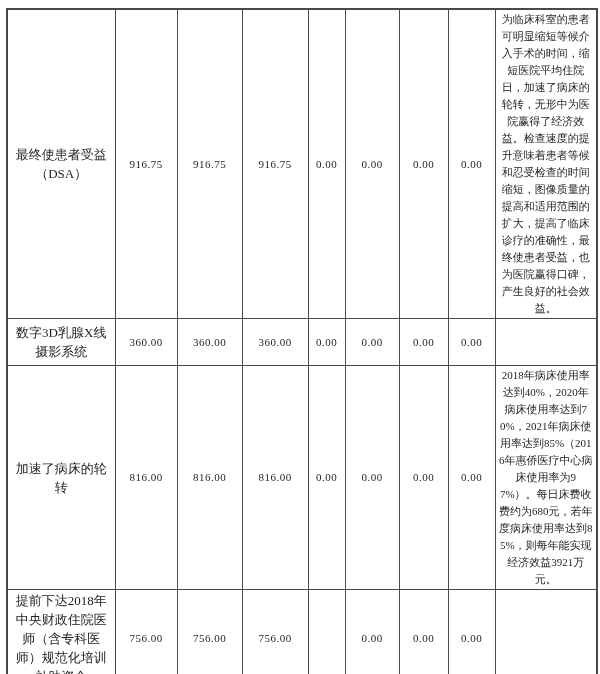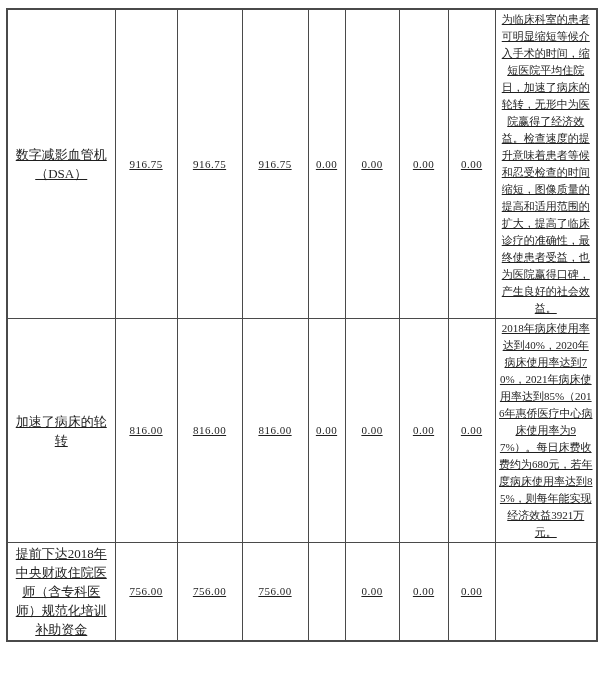--- a/index.html
+++ b/index.html
@@ -24,21 +24,20 @@
     table-layout: fixed;
     width: 588px;
     border: 2px solid #4a4a4a;
   }
   table.budget td {
     border: 1px solid #4a4a4a;
     padding: 1px 2px;
     text-align: center;
     vertical-align: middle;
     overflow: hidden;
-    text-decoration: underline;
   }
   td.item {
     font-size: 13px;
     line-height: 19px;
   }
   td.num {
     font-size: 11px;
     line-height: 15px;
     letter-spacing: 0.5px;
     word-break: break-all;
@@ -71,31 +70,42 @@
       <col style="width:66px">
       <col style="width:37px">
       <col style="width:54px">
       <col style="width:49px">
       <col style="width:47px">
       <col style="width:102px">
     </colgroup>
 
     <tbody>
         <tr class="r1">
-      <td class="item">数字减影血管机（DSA）</td>
+      <td class="item">最终使患者受益（DSA）</td>
       <td class="num">916.75</td>
       <td class="num">916.75</td>
       <td class="num">916.75</td>
       <td class="num">0.00</td>
       <td class="num">0.00</td>
       <td class="num">0.00</td>
       <td class="num">0.00</td>
       <td class="note note-justify">为临床科室的患者可明显缩短等候介入手术的时间，缩短医院平均住院日，加速了病床的轮转，无形中为医院赢得了经济效益。检查速度的提升意味着患者等候和忍受检查的时间缩短，图像质量的提高和适用范围的扩大，提高了临床诊疗的准确性，最终使患者受益，也为医院赢得口碑，产生良好的社会效益。</td>
     </tr>
 
+    <tr class="r2">
+      <td class="item">数字3D乳腺X线摄影系统</td>
+      <td class="num">360.00</td>
+      <td class="num">360.00</td>
+      <td class="num">360.00</td>
+      <td class="num">0.00</td>
+      <td class="num">0.00</td>
+      <td class="num">0.00</td>
+      <td class="num">0.00</td>
+      <td class="note"></td>
+    </tr>
 
     <tr class="r3">
       <td class="item">加速了病床的轮转</td>
       <td class="num">816.00</td>
       <td class="num">816.00</td>
       <td class="num">816.00</td>
       <td class="num">0.00</td>
       <td class="num">0.00</td>
       <td class="num">0.00</td>
       <td class="num">0.00</td>

